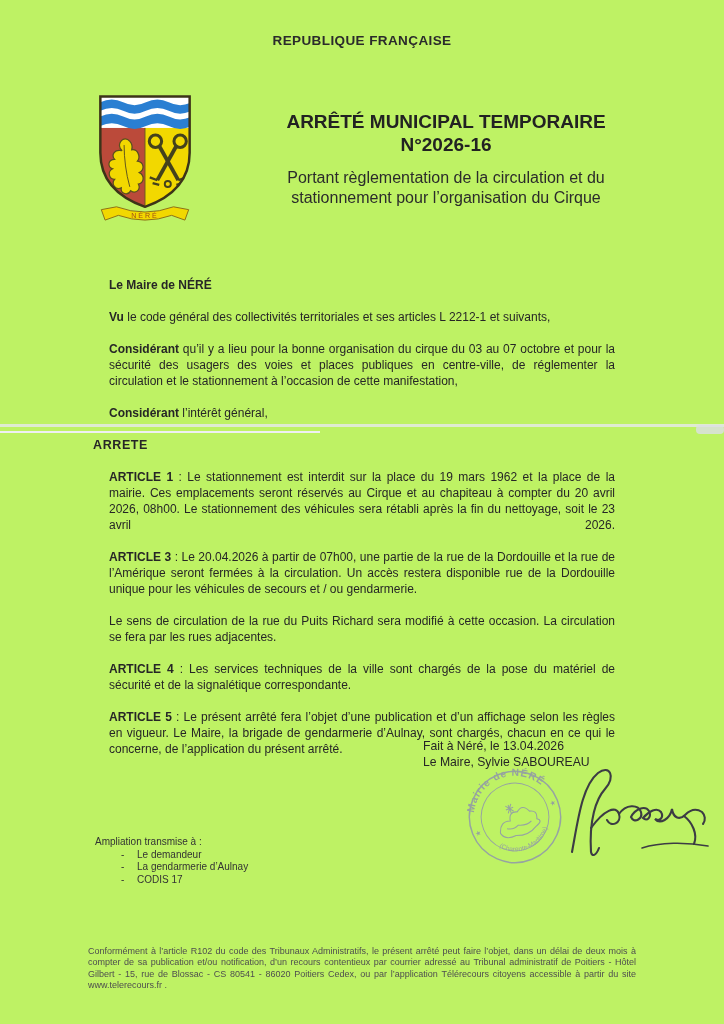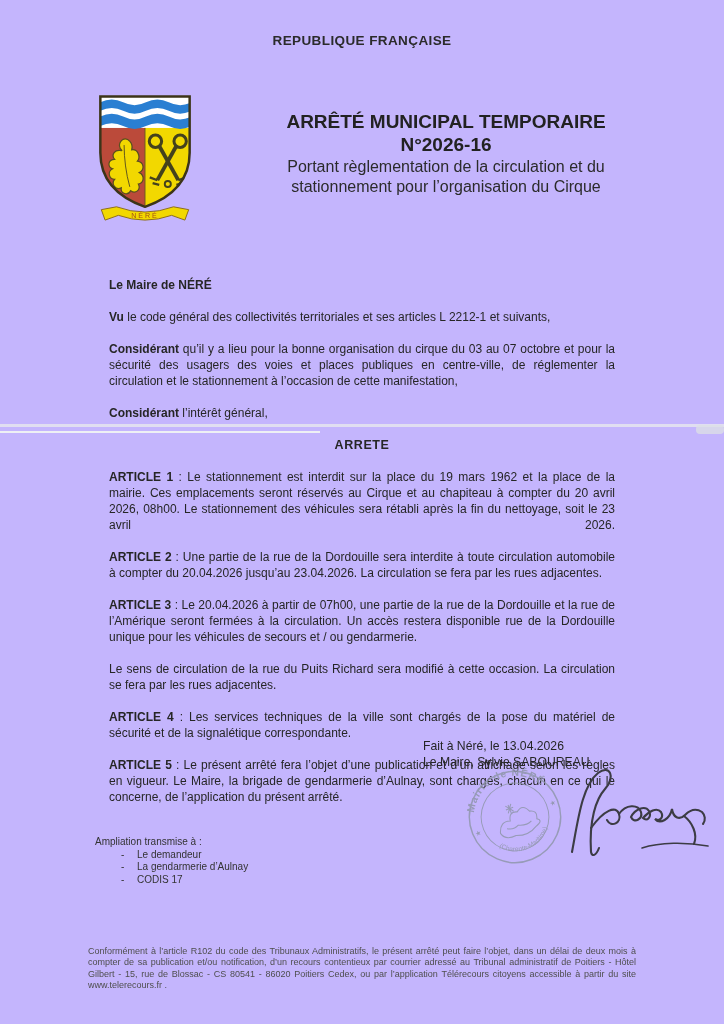--- a/index.html
+++ b/index.html
@@ -1,36 +1,36 @@
 <!DOCTYPE html>
 <html><head>
 <meta charset="utf-8">
 <style>
   html,body{margin:0;padding:0;background:#ffffff;}
   .page{
-    position:relative;width:724px;height:1024px;background:#c4b5fd;
+    position:relative;width:724px;height:1024px;background:#bef264;
     font-family:"Liberation Sans",sans-serif;color:#262626;overflow:hidden;
   }
   .republic{
     position:absolute;top:33px;left:0;width:100%;text-align:center;
     font-weight:bold;font-size:13.5px;letter-spacing:.4px;color:#2b2b2b;
   }
   .arms{position:absolute;left:88px;top:84px;width:114px;height:143px;}
   .title-block{position:absolute;left:256px;top:110px;width:380px;text-align:center;}
   .title1,.title2{font-size:19px;font-weight:bold;line-height:23px;color:#222;}
-  .subtitle{font-size:16px;line-height:20px;margin-top:1px;color:#2b2b2b;}
+  .subtitle{font-size:16px;line-height:20px;margin-top:12px;color:#2b2b2b;}
   .scanline{position:absolute;left:0;background:#e7e9ee;}
   .s1{top:424px;width:724px;height:3px;opacity:.8;}
   .s2{top:431px;width:320px;height:2px;background:#eef0f4;}
   .s3{top:425px;right:0;left:auto;width:28px;height:9px;background:#dcdfe6;border-radius:4px;opacity:.8;}
   .main{position:absolute;left:93px;top:261px;width:538px;font-size:12px;line-height:16px;}
   .main p{margin:16px;text-align:justify;}
   .mayor{font-weight:bold;}
   .pre-first{margin-top:6px;}
-  .arrete{margin-top:4px;text-align:center;font-weight:bold;font-size:12.5px;letter-spacing:.6px;}
+  .arrete{margin-top:4px;font-weight:bold;font-size:12.5px;letter-spacing:.6px;}
   .jlast{text-align-last:justify;}
   .mt26{margin-top:26px;} .mt24{margin-top:24px;} .mt14{margin-top:14px;}
   .mt19{margin-top:19px;} .mt16{margin-top:16px;}
   .sig{position:absolute;left:423px;top:738px;font-size:12.2px;line-height:16px;}
   .stamp{position:absolute;left:466px;top:768px;width:98px;height:98px;transform:rotate(-22deg);opacity:.85;}
   .autograph{position:absolute;left:556px;top:760px;width:166px;height:100px;}
   .ampliation{position:absolute;left:95px;top:836px;font-size:10px;line-height:12.5px;color:#333;}
   .amp-row{display:flex;}
   .amp-dash{width:16px;margin-left:26px;}
   .footer{
@@ -94,21 +94,20 @@
     <p class="mayor">Le Maire de NÉRÉ</p>
 
     <p class="pre-first"><b>Vu</b><span> le code général des collectivités territoriales et ses articles L 2212-1 et suivants,</span></p>
     <p><b>Considérant</b><span> qu’il y a lieu pour la bonne organisation du cirque du 03 au 07 octobre et pour la sécurité des usagers des voies et places publiques en centre-ville, de réglementer la circulation et le stationnement à l’occasion de cette manifestation,</span></p>
     <p><b>Considérant</b><span> l’intérêt général,</span></p>
 
     <div class="arrete">ARRETE</div>
 
     <p class="mt26 jlast"><b>ARTICLE 1</b><span> : Le stationnement est interdit sur la place du 19 mars 1962 et la place de la mairie. Ces emplacements seront réservés au Cirque et au chapiteau à compter du 20 avril 2026, 08h00. Le stationnement des véhicules sera rétabli après la fin du nettoyage, soit le 23 avril 2026.</span></p>
 
-    <p class="mt24"><b>ARTICLE 2</b><span> : Une partie de la rue de la Dordouille sera interdite à toute circulation automobile à compter du 20.04.2026 jusqu’au 23.04.2026. La circulation se fera par les rues adjacentes.</span></p>
 
     <p class="mt14"><b>ARTICLE 3</b><span> : Le 20.04.2026 à partir de 07h00, une partie de la rue de la Dordouille et la rue de l’Amérique seront fermées à la circulation. Un accès restera disponible rue de la Dordouille unique pour les véhicules de secours et / ou gendarmerie.</span></p>
 
     <p class="mt19"><span>Le sens de circulation de la rue du Puits Richard sera modifié à cette occasion. La circulation se fera par les rues adjacentes.</span></p>
 
     <p class="mt14"><b>ARTICLE 4</b><span> : Les services techniques de la ville sont chargés de la pose du matériel de sécurité et de la signalétique correspondante.</span></p>
 
     <p class="mt16"><b>ARTICLE 5</b><span> : Le présent arrêté fera l’objet d’une publication et d’un affichage selon les règles en vigueur. Le Maire, la brigade de gendarmerie d’Aulnay, sont chargés, chacun en ce qui le concerne, de l’application du présent arrêté.</span></p>
   </div>
 

